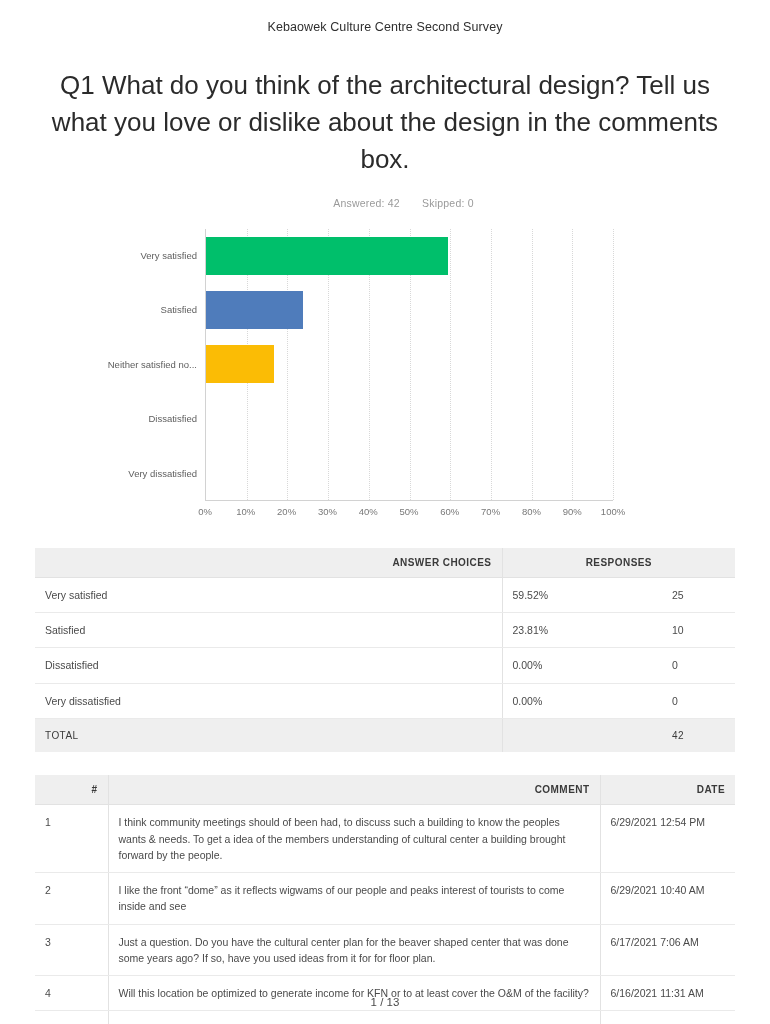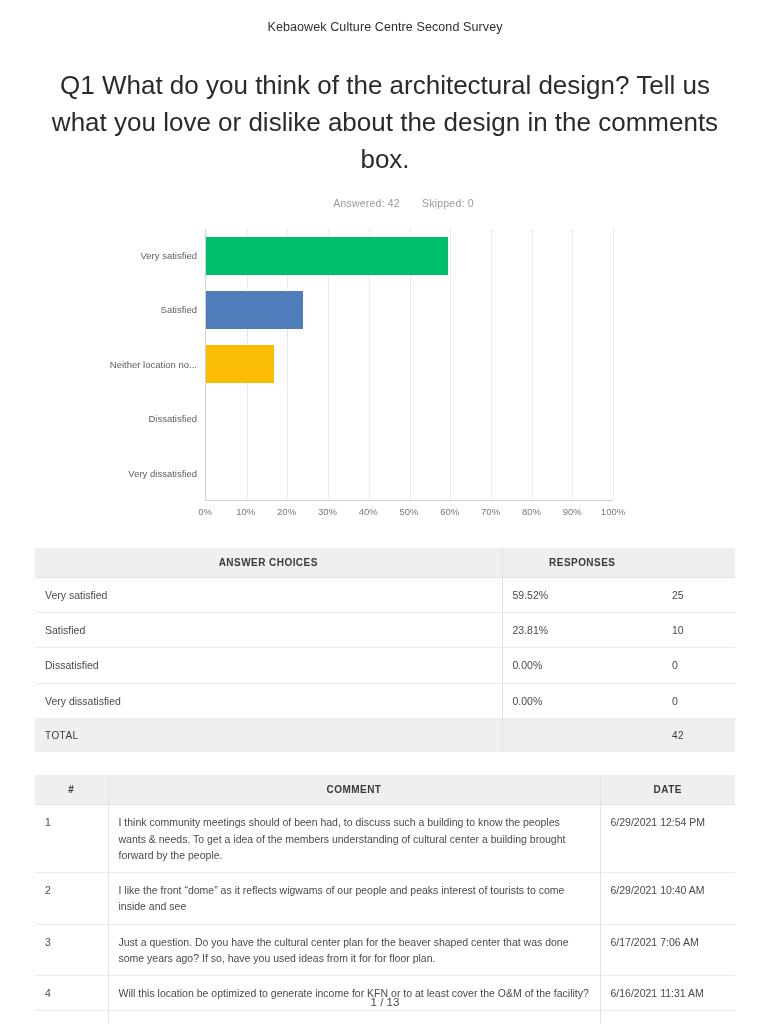--- a/index.html
+++ b/index.html
@@ -108,21 +108,21 @@
     width: 700px;
     margin: 18px auto 0;
     border-collapse: collapse;
     font-size: 10.5px;
     table-layout: fixed;
   }
   .tbl th {
     background: #efefef;
     color: #3a3a3a;
     font-weight: bold;
-    text-align: center;
+    text-align: right;
     padding: 9px 10px;
     font-size: 10px;
     letter-spacing: .45px;
     border-bottom: 1px solid #e2e2e2;
   }
   .tbl td {
     padding: 9px 10px;
     color: #4a4a4a;
     border-bottom: 1px solid #eaeaea;
     vertical-align: top;
@@ -169,21 +169,21 @@
 <div class="meta">
   <span>Answered: 42</span>
   <span class="meta-sep"></span>
   <span>Skipped: 0</span>
 </div>
 
 <div class="chart-wrap">
   <div class="cat-labels" id="cat-labels">
       <div class="cat-row">Very satisfied</div>
       <div class="cat-row">Satisfied</div>
-      <div class="cat-row">Neither location no...</div>
+      <div class="cat-row">Neither satisfied no...</div>
       <div class="cat-row">Dissatisfied</div>
       <div class="cat-row">Very dissatisfied</div>
     </div>
   <div class="plot">
     <div class="gridlines" id="gridlines">
         <div class="gridline" style="left: 10%;"></div>
         <div class="gridline" style="left: 20%;"></div>
         <div class="gridline" style="left: 30%;"></div>
         <div class="gridline" style="left: 40%;"></div>
         <div class="gridline" style="left: 50%;"></div>

